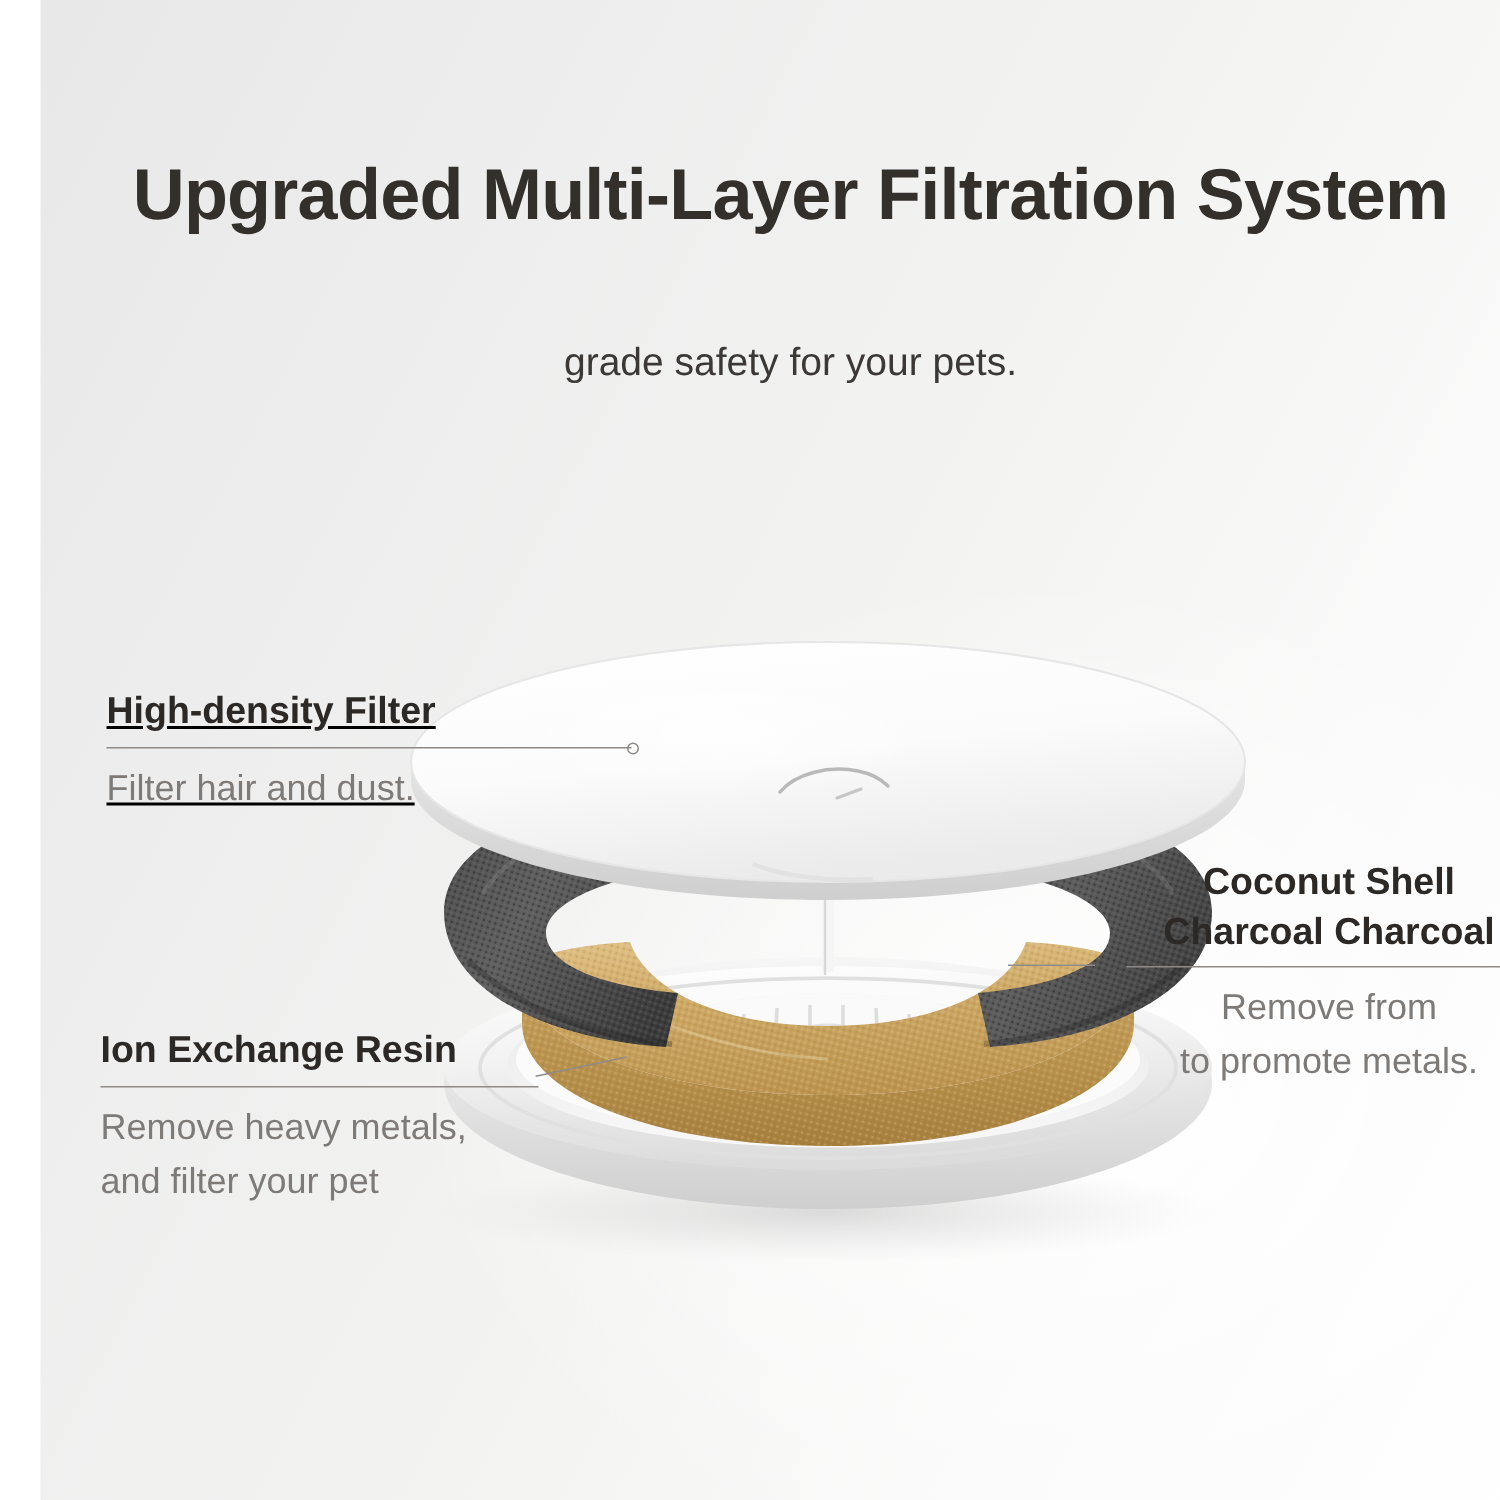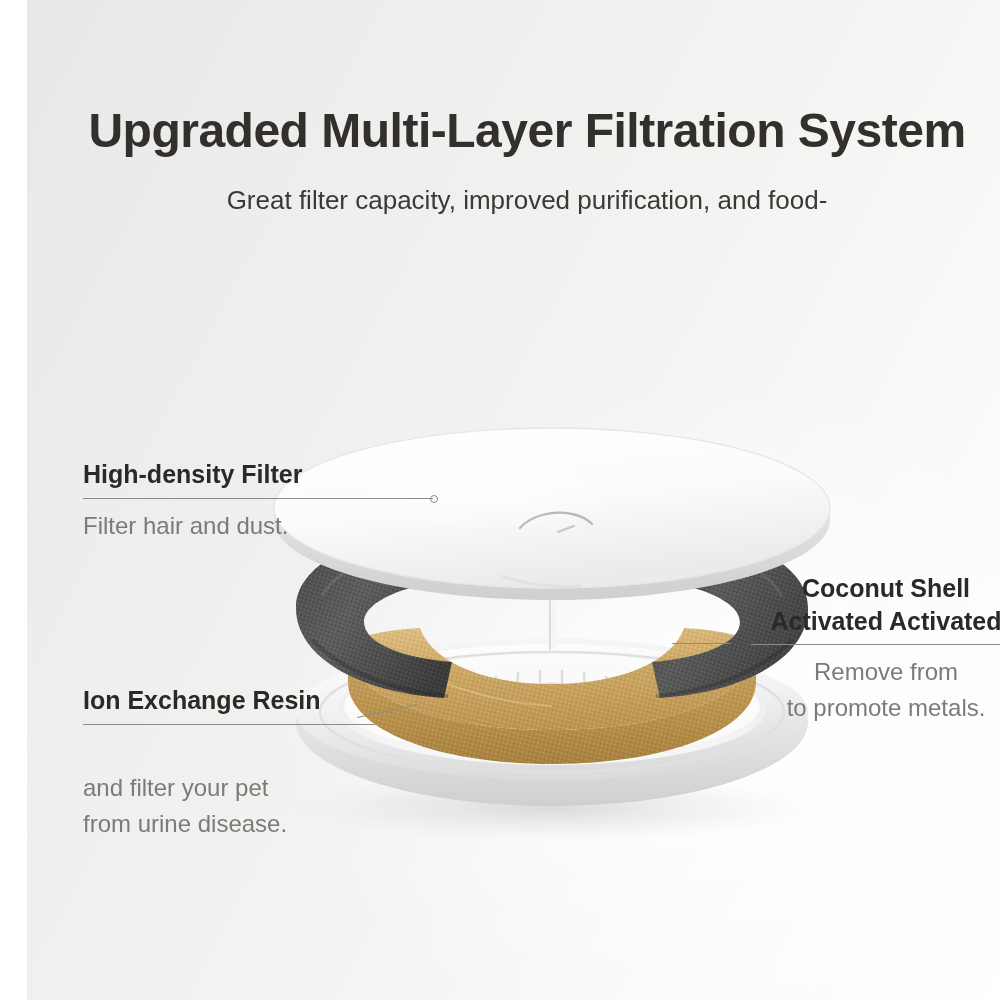--- a/index.html
+++ b/index.html
@@ -87,36 +87,36 @@
   .callout .c-body {
     margin: 0;
     font-size: 24px;
     font-weight: 400;
     color: #7d7a78;
     line-height: 1.52;
     white-space: nowrap;
   }
 
   
-  #callout-hd { left: 56px; top: 458px; width: 355px; }
+  #callout-hd { left: 44px; top: 458px; width: 355px; text-decoration: underline; }
   #callout-hd .c-rule { width: 350px; }
   #callout-hd .c-rule::after {
     content: "";
     position: absolute;
     right: -5px;
     top: -4px;
     width: 6px;
     height: 6px;
     border: 1.4px solid #8d8a87;
     border-radius: 50%;
     background: transparent;
   }
 
   
-  #callout-ier { left: 56px; top: 684px; width: 300px; }
+  #callout-ier { left: 40px; top: 684px; width: 300px; }
   #callout-ier .c-rule { width: 292px; }
 
   
   #callout-csc { left: 724px; top: 572px; width: 270px; text-align: center; }
   #callout-csc .c-rule { width: 270px; }
 
   
   .leader {
     position: absolute;
     height: 0;
@@ -127,21 +127,22 @@
   #leader-csc { left: 645px; top: 643px; width: 58px; }
 </style>
 </head>
 <body>
 
 <div id="page">
 
   <div class="header">
     <h1 class="title">Upgraded Multi-Layer Filtration System</h1>
     <p class="subtitle">
-      <span>Great filter capacity, improved purification, and food-</span><br>
+      <br>
+      <span>grade safety for your pets.</span>
     </p>
   </div>
 
   <div class="product">
     <svg viewBox="0 0 600 440" xmlns="http://www.w3.org/2000/svg">
       <defs>
 
         <linearGradient id="discTop" x1="0" y1="0" x2="0.35" y2="1">
           <stop offset="0%" stop-color="#ffffff"></stop>
           <stop offset="55%" stop-color="#fbfbfb"></stop>
@@ -331,31 +332,30 @@
     <div class="c-rule"></div>
     <p class="c-body">
       <span>Filter hair and dust.</span>
     </p>
   </div>
 
   <div class="callout" id="callout-ier">
     <p class="c-title">Ion Exchange Resin</p>
     <div class="c-rule"></div>
     <p class="c-body">
-      <br>
+      <span>Remove heavy metals,</span><br>
       <span>and filter your pet</span><br>
-      <span>from urine disease.</span>
     </p>
   </div>
   <div class="leader" id="leader-ier"></div>
 
   <div class="callout" id="callout-csc">
     <p class="c-title">
       <span>Coconut Shell</span><br>
-      <span>Activated Activated</span>
+      <span>Charcoal Charcoal</span>
     </p>
     <div class="c-rule"></div>
     <p class="c-body">
       <span>Remove from</span><br>
       <span>to promote metals.</span>
     </p>
   </div>
   <div class="leader" id="leader-csc"></div>
 
 </div>

